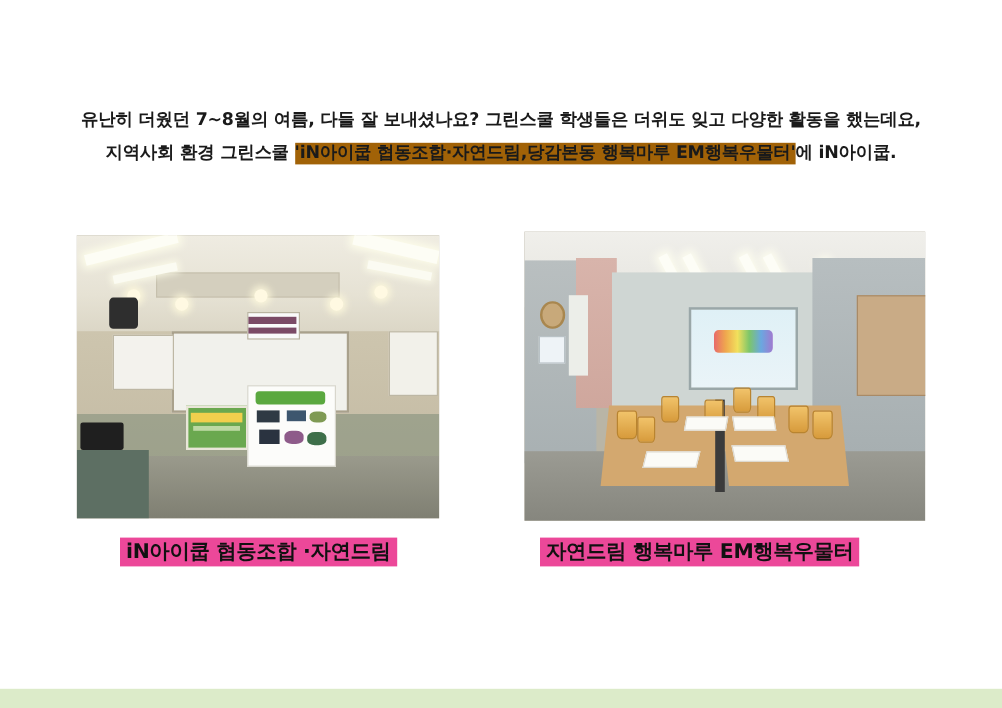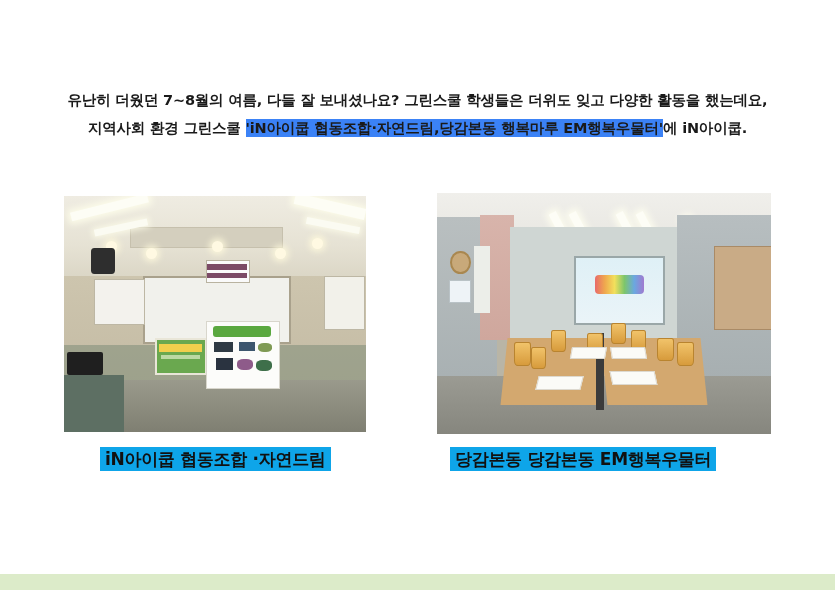--- a/index.html
+++ b/index.html
@@ -29,21 +29,21 @@
     font-weight: bold;
     color: #1a1a1a;
     line-height: 1.95;
     letter-spacing: -0.2px;
   }
   .intro .line {
     display: block;
     white-space: nowrap;
   }
   .hl {
-    background: #3b82f6;
+    background: #a16207;
     padding: 1px 0;
   }
 
   
   .photo {
     position: absolute;
     overflow: hidden;
     background: #b9b5a6;
   }
   .photo-left  { left: 64px;  top: 196px; width: 302px; height: 236px; }
@@ -113,21 +113,21 @@
 
   
   .caption {
     position: absolute;
     font-size: 17px;
     font-weight: bold;
     color: #111111;
     letter-spacing: -0.3px;
     white-space: nowrap;
   }
-  .caption .capbg { background: #0ea5e9; padding: 2px 5px; }
+  .caption .capbg { background: #ec4899; padding: 2px 5px; }
   .caption-left  { left: 100px; top: 448px; }
   .caption-right { left: 450px; top: 448px; }
 
   
   .bottom-band {
     position: absolute;
     left: 0;
     bottom: 0;
     width: 835px;
     height: 16px;
@@ -351,18 +351,18 @@
       <div class="paper" style="left:40%;top:64%;width:10%;height:4%;transform:skewX(-10deg)"></div>
       <div class="paper" style="left:52%;top:74%;width:13%;height:5%;transform:skewX(12deg)"></div>
       <div class="paper" style="left:52%;top:64%;width:10%;height:4%;transform:skewX(9deg)"></div>
     </div>
   </div>
 
   <div class="caption caption-left">
     <span class="capbg">iN아이쿱 협동조합 ·자연드림</span>
   </div>
   <div class="caption caption-right">
-    <span class="capbg">당감본동 당감본동 EM행복우물터</span>
+    <span class="capbg">자연드림 행복마루 EM행복우물터</span>
   </div>
 
   <div class="bottom-band"></div>
 
 </div>
 
 </body></html>

